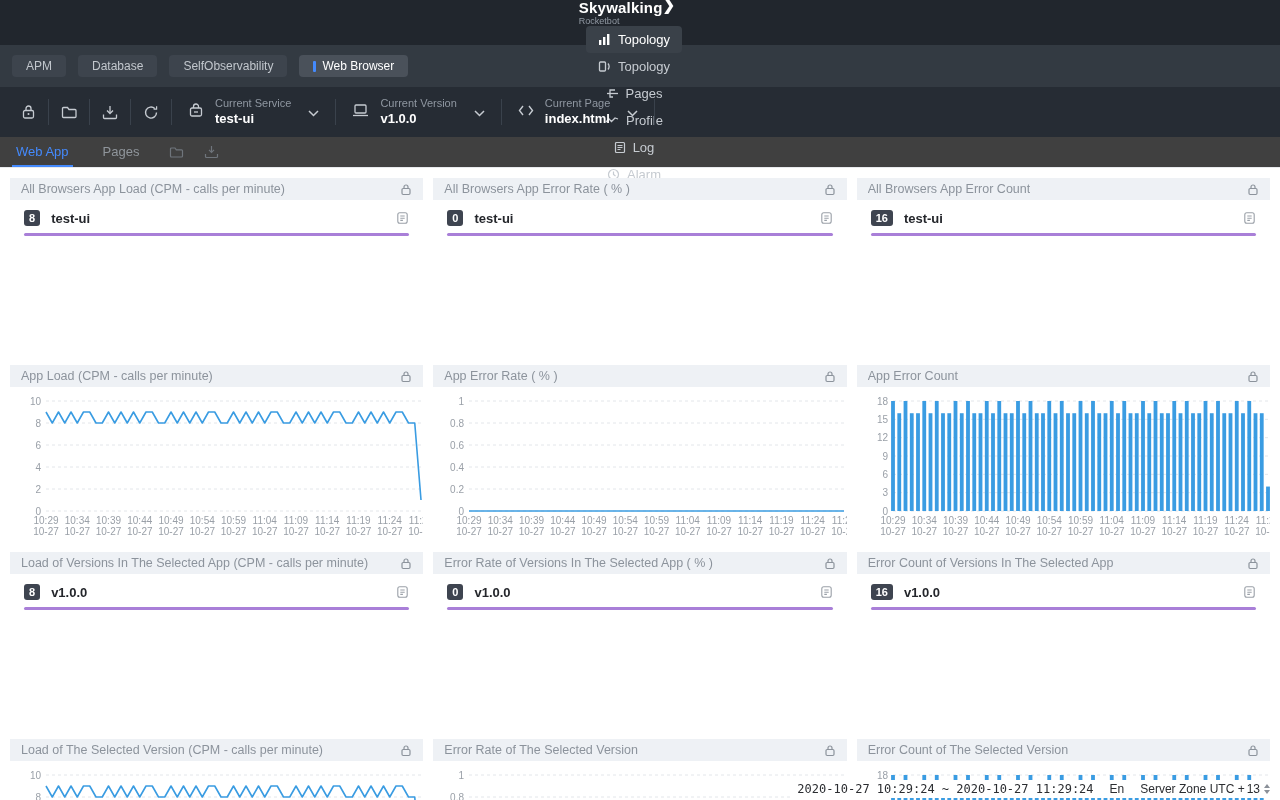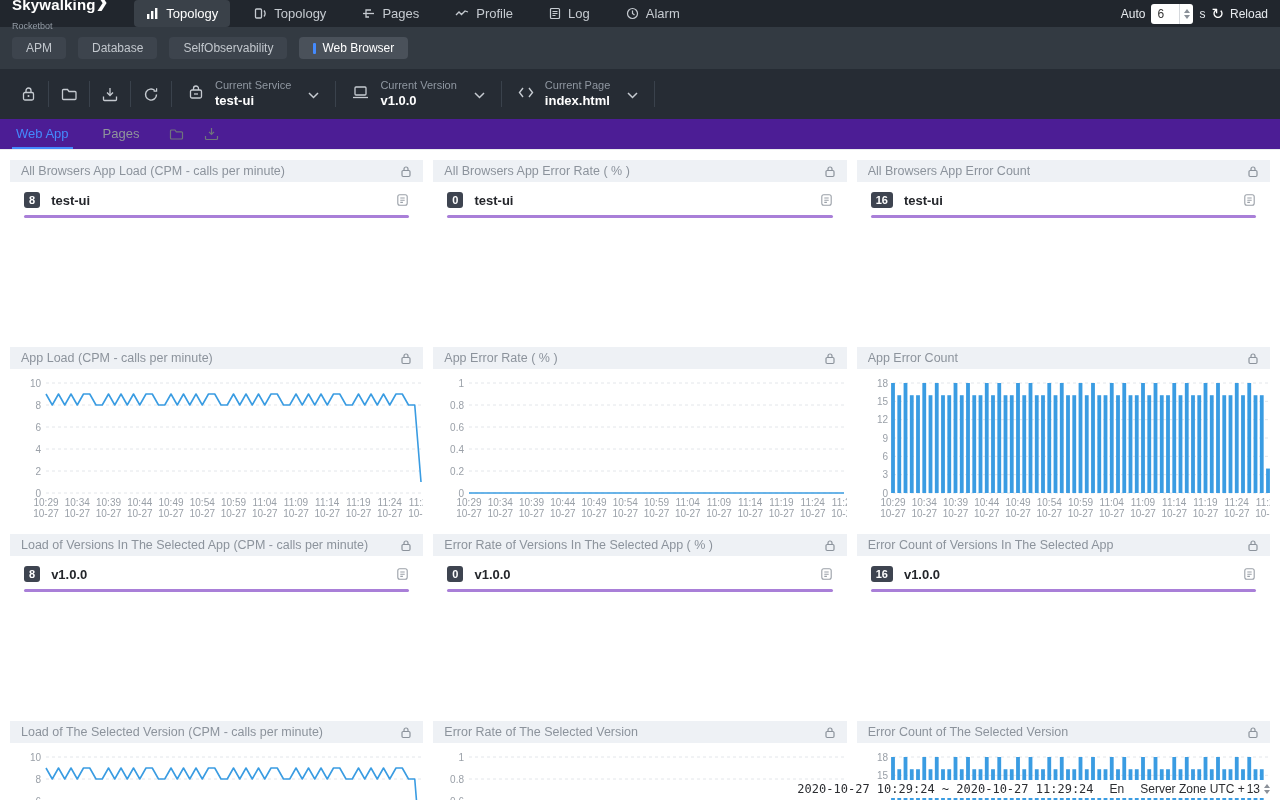--- a/index.html
+++ b/index.html
@@ -1,26 +1,26 @@
 <!DOCTYPE html>
 <html><head>
 <meta charset="utf-8">
 <style>
   * { box-sizing: border-box; margin: 0; padding: 0; }
   html,body { width:1280px; height:800px; overflow:hidden; background:#fff;
     font-family:"Liberation Sans", sans-serif; }
 
   
-  .topnav { height:27px; background:#21262d; display:flex; align-items:center;
-    padding:0 12px; color:#c6cbd1; }
+  .topnav { height:45px; background:#21262d; display:flex; align-items:center;
+    padding:0 12px; color:#c6cbd1;flex-direction:column; }
   .logo { margin-right:26px; line-height:1; position:relative; cursor:pointer; }
   .logo-title { font-size:15px; font-weight:bold; color:#fff; letter-spacing:.2px; }
   .logo-swoosh { color:#fff; font-weight:bold; font-size:15px; display:inline-block;
     transform:translateY(-3px); }
-  .logo-sub { font-size:9px; color:#939ba5; margin-top:9px; }
+  .logo-sub { font-size:9px; color:#939ba5; margin-top:1px; }
   .nav-item { display:flex; align-items:center; gap:7px; padding:6px 12px;
     margin-right:12px; border-radius:4px; font-size:13px; color:#c6cbd1; cursor:pointer; }
   .nav-item.active { background:#3a4149; color:#fff; }
   .nav-item svg { display:block; }
   .flex-spacer { flex:1; }
   .auto-box { display:flex; align-items:center; gap:6px; font-size:12px; color:#e7eaee; }
   .auto-input-wrap { width:42px; height:20px; background:#fff; border-radius:3px;
     display:flex; align-items:center; overflow:hidden; }
   .auto-input-wrap input { width:24px; border:0; outline:0; font-size:12px; color:#333;
     padding-left:6px; font-family:"Liberation Sans",sans-serif; }
@@ -47,21 +47,21 @@
     color:#c6cbd1; cursor:pointer; }
   .tool-btn svg { display:block; }
   .vsep { width:1px; height:26px; background:#3a424c; }
   .selector { display:flex; align-items:center; gap:11px; padding:0 16px; cursor:pointer; }
   .sel-text { line-height:1.25; }
   .sel-label { font-size:11px; color:#8f97a1; }
   .sel-value { font-size:13px; color:#fff; font-weight:bold; }
   .chev { margin-left:6px; }
 
   
-  .page-tabs { height:31px; background:#4c1d95; border-bottom:1px solid #e8eaed;
+  .page-tabs { height:31px; background:#404040; border-bottom:1px solid #e8eaed;
     display:flex; align-items:stretch; padding:0 12px; }
   .page-tab { font-size:13px; color:#8f959b; display:flex; align-items:center;
     padding:0 4px; margin-right:26px; cursor:pointer; border-bottom:2px solid transparent; }
   .page-tab.active { color:#448afd; border-bottom:2px solid #448afd; }
   .page-tab-icon { display:flex; align-items:center; margin-right:20px; cursor:pointer; color:#6f757c; }
 
   
   .content { padding:10px; display:grid; grid-template-columns:repeat(3, 1fr); gap:10px; }
   .card { height:177px; overflow:hidden; background:#fff; }
   .card-header { background:#eef1f5; height:22px; display:flex; align-items:center;

